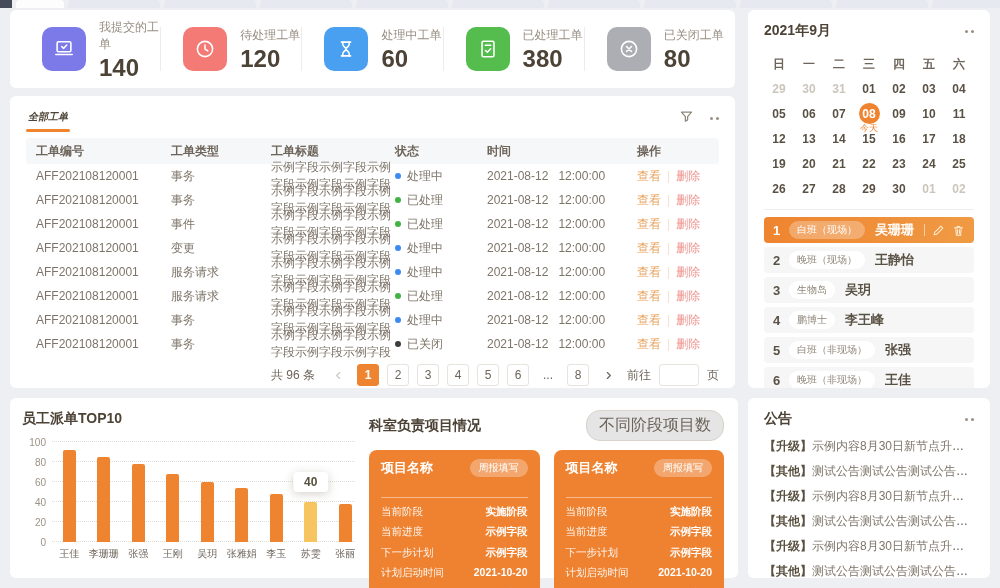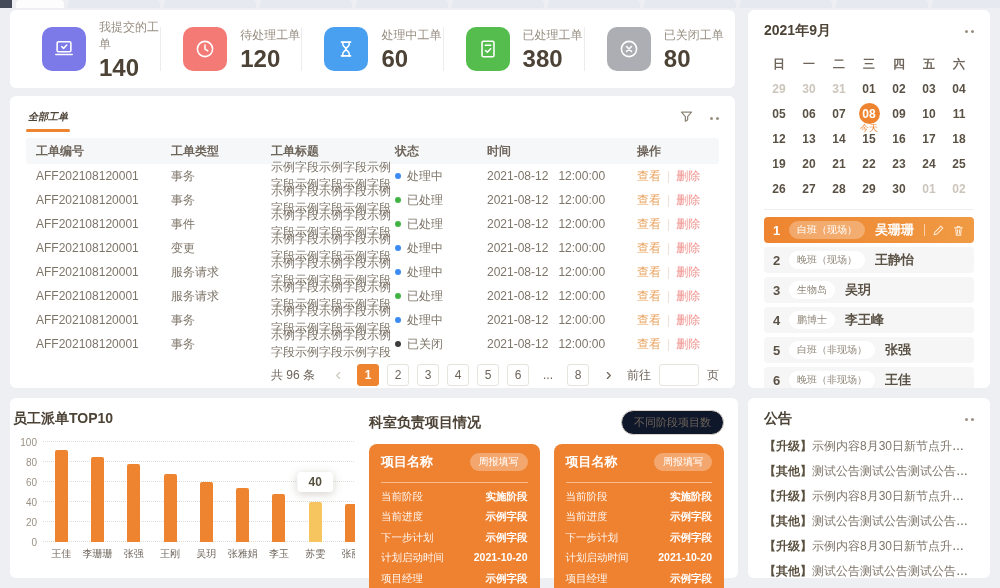--- a/index.html
+++ b/index.html
@@ -63,39 +63,39 @@
   .duty-row .no { width:16px; font-size:13px; font-weight:bold; color:#5a5145; }
   .duty-row .tag { background:#fff; border-radius:9px; padding:2px 8px; font-size:10px; color:#8f8679; white-space:nowrap; }
   .duty-row .nm { font-size:13px; font-weight:bold; color:#5a5145; margin-left:10px; white-space:nowrap; }
   .duty-row.on { background:linear-gradient(90deg,#ee8430,#f09a44); }
   .duty-row.on .no, .duty-row.on .nm { color:#fff; }
   .duty-row.on .tag { background:rgba(255,255,255,.28); color:#fff; }
   .duty-row .tools { margin-left:auto; display:flex; align-items:center; gap:7px; color:#ffe3c8; }
   .duty-row .vsep { width:1px; height:12px; background:rgba(255,255,255,.55); }
 
   
-  .chartp { left:10px; top:398px; width:403px; height:180px; padding:12px 3px; }
+  .chartp { left:10px; top:398px; width:403px; height:180px; padding:12px 12px; }
   .plot { position:relative; margin:14px 4px 0 30px; height:100px; }
   .gline { position:absolute; left:0; right:0; border-top:1px dotted #e0ddd8; }
   .ylab { position:absolute; right:100%; margin-right:6px; font-size:10px; color:#9a9184; transform:translateY(-50%); }
   .bars { position:absolute; inset:0; display:flex; align-items:flex-end; }
   .bcell { flex:1; display:flex; justify-content:center; align-items:flex-end; position:relative; height:100%; }
   .bar { width:13px; border-radius:2px 2px 0 0; background:#ee8430; }
   .bar.hl { background:#f6c560; }
   .tooltip { position:absolute; left:50%; transform:translateX(-50%); background:#fff; border-radius:4px;
              box-shadow:0 2px 10px rgba(80,70,50,.25); padding:3px 11px; font-size:12px; font-weight:bold; color:#55503f; z-index:3; }
   .xlabs { display:flex; margin:5px 4px 0 30px; }
   .xlabs span { flex:1; text-align:center; font-size:10px; color:#6d645a; white-space:nowrap; }
 
   
   .projp { left:355px; top:398px; width:383px; height:180px; padding:12px 14px; }
-  .stagebtn { border:1px solid #d9d3c9; border-radius:14px; background:#0f172a; padding:4px 12px; font-size:11px; color:#6d645a; cursor:pointer;text-align:center; }
+  .stagebtn { border:1px solid #d9d3c9; border-radius:14px; background:#e5e5e5; padding:4px 12px; font-size:16px; color:#6d645a; cursor:pointer;text-align:center; }
   .cards { display:flex; gap:14px; margin-top:9px; }
   .pcard { flex:1; background:#ee8230; border-radius:8px; padding:9px 12px 8px; color:#fff; }
-  .pcard .hd { display:flex; align-items:center; justify-content:space-between; padding-bottom:11px; border-bottom:1px solid rgba(255,255,255,.45); }
+  .pcard .hd { display:flex; align-items:center; justify-content:space-between; padding-bottom:20px; border-bottom:1px solid rgba(255,255,255,.45); }
   .pcard .nm { font-size:13px; font-weight:bold; }
   .pcard .bdg { background:rgba(255,255,255,.30); border-radius:9px; padding:2px 9px; font-size:10px; cursor:pointer; }
   .pcard .fr { display:flex; justify-content:space-between; font-size:10.5px; margin-top:6.5px; }
   .pcard .fl { color:rgba(255,255,255,.92); }
   .pcard .fv { font-weight:bold; }
 
   
   .noticep { left:748px; top:398px; width:242px; height:180px; padding:12px 16px; }
   .nitem { font-size:12px; line-height:25px; white-space:nowrap; overflow:hidden; text-overflow:ellipsis; cursor:pointer; }
   .nitem .ntag { color:#59503f; font-weight:bold; }

